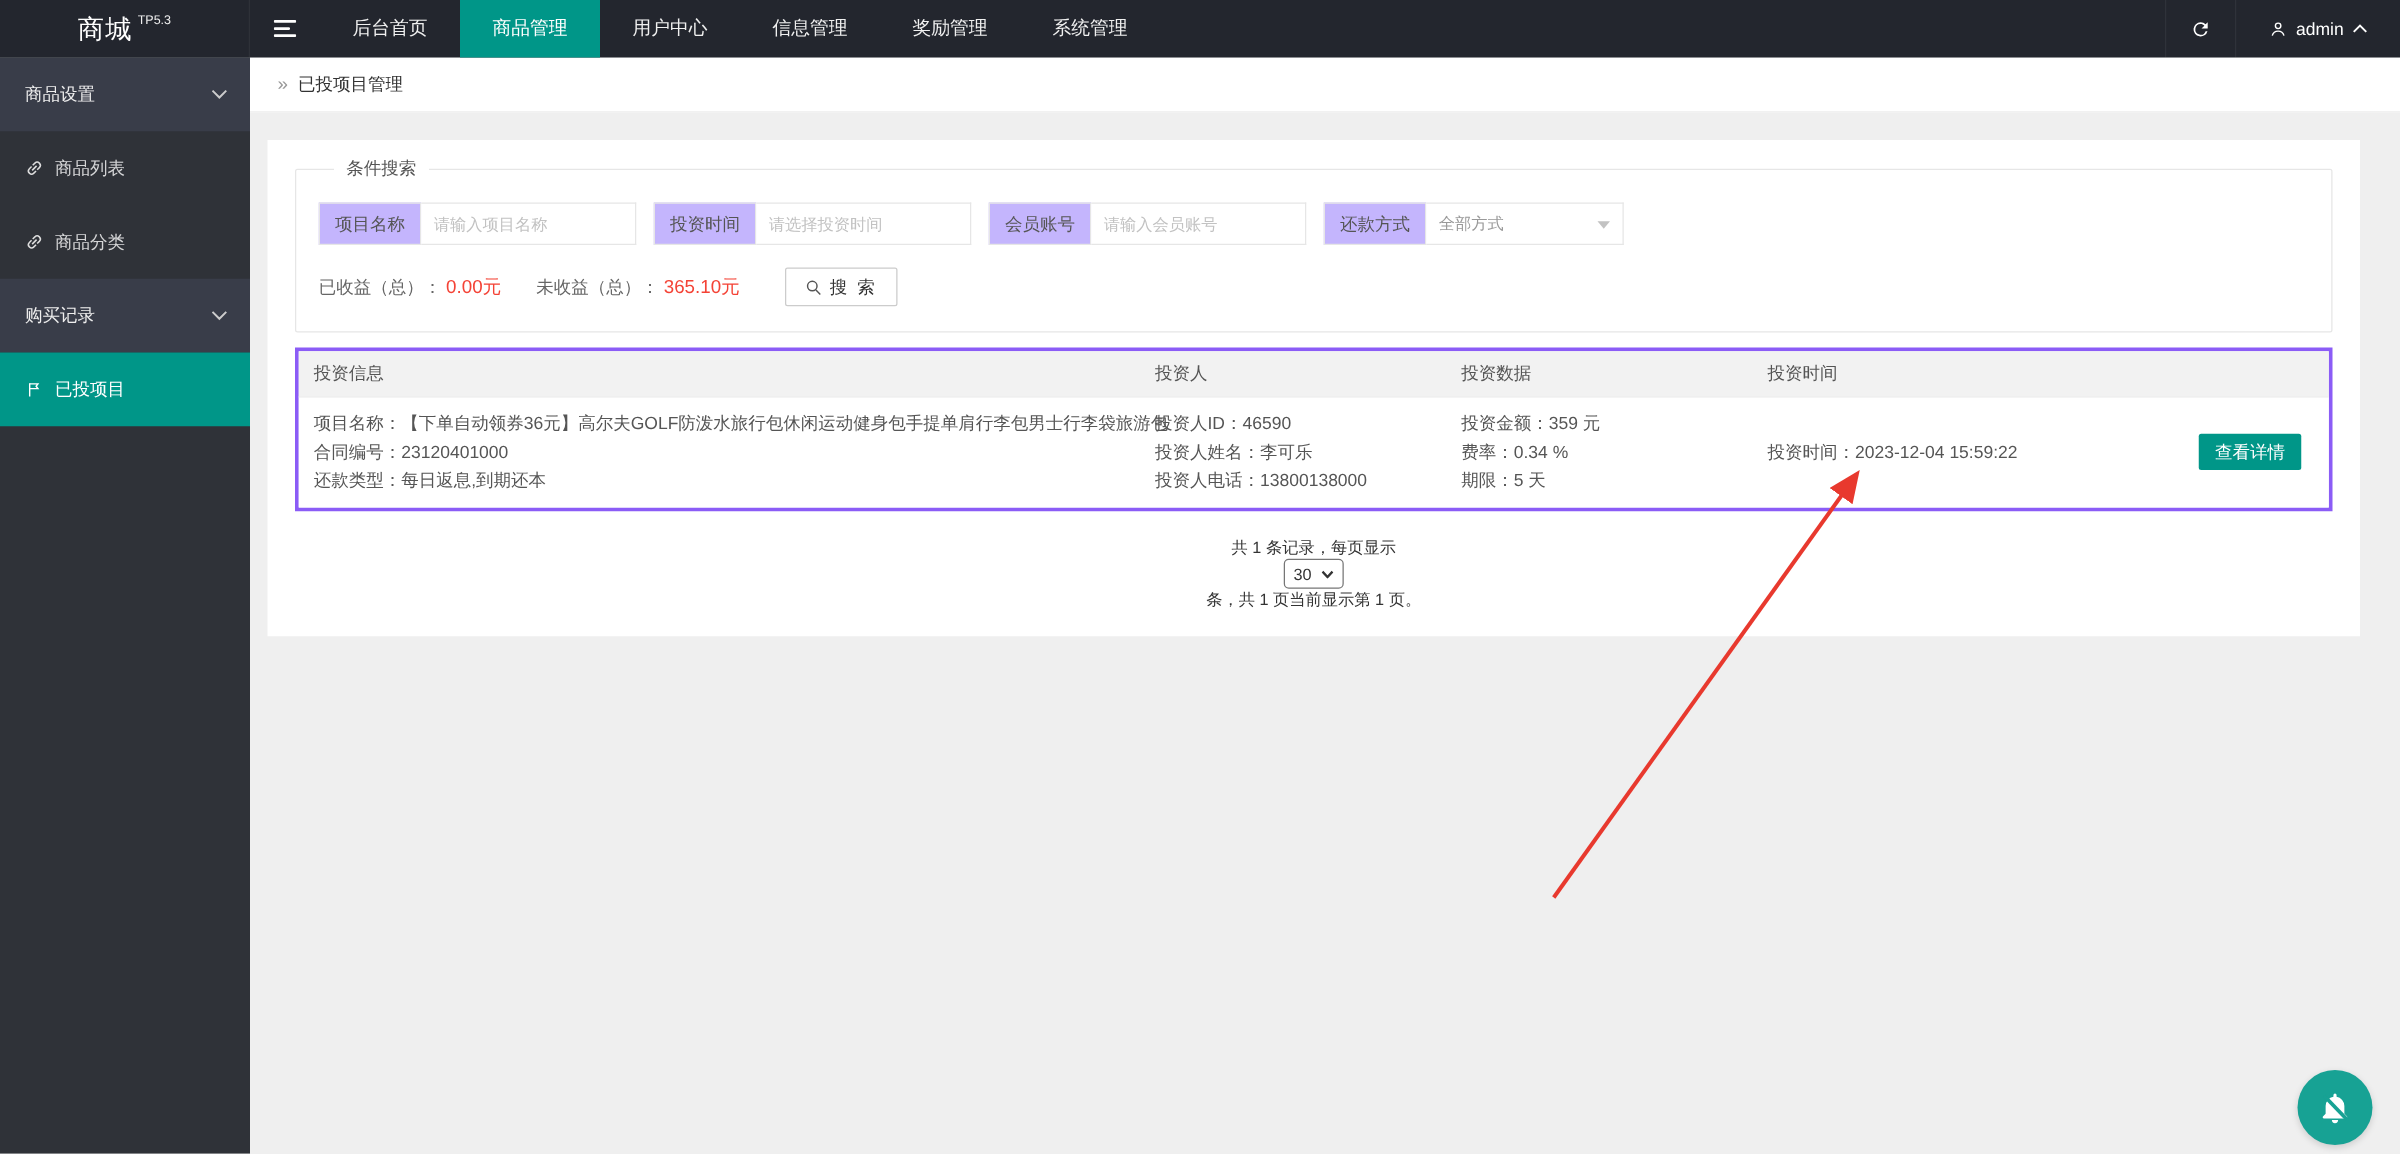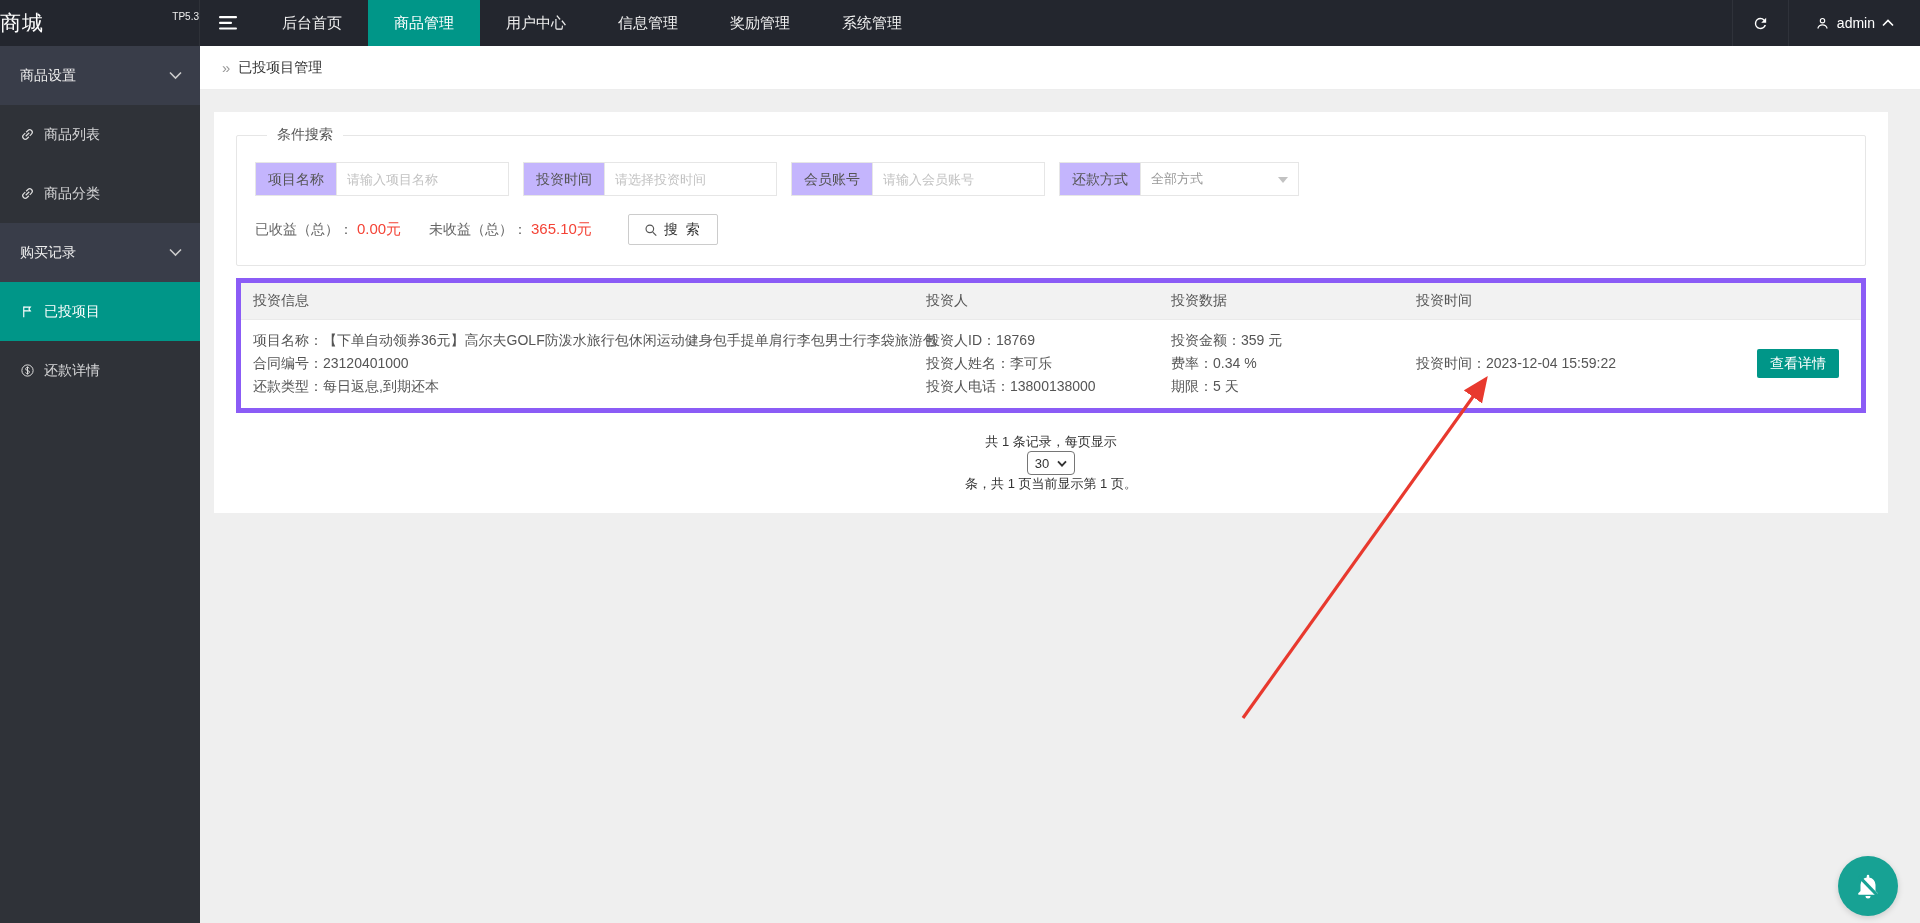--- a/index.html
+++ b/index.html
@@ -10,21 +10,21 @@
     font-family:"Liberation Sans","DejaVu Sans",sans-serif;
     color:#333;
   }
 
   
   .topbar {
     position:absolute; left:0; top:0; width:1920px; height:46px;
     background:#23262e; display:flex; align-items:stretch; z-index:20;
   }
   .logo {
-    width:200px; display:flex; align-items:center; justify-content:space-between;
+    width:200px; display:flex; align-items:center; justify-content:center;
     color:#fff; border-right:1px solid rgba(255,255,255,.05);
   }
   .logo-title { font-size:21px; letter-spacing:1px; }
   .logo-ver { font-size:10px; margin-left:4px; position:relative; top:-7px; color:#eee; }
   .hamburger {
     width:56px; display:flex; align-items:center; justify-content:center; cursor:pointer;
   }
   .hamburger svg { display:block; }
   .topmenu { display:flex; align-items:stretch; }
   .topmenu-item {
@@ -101,21 +101,21 @@
   .stats-row { display:flex; align-items:center; margin-top:18px; }
   .stat { font-size:14px; color:#666; margin-right:28px; }
   .stat .val { color:#f44336; font-size:15px; }
   .search-btn {
     display:flex; align-items:center; gap:6px; border:1px solid #ccc; border-radius:2px;
     background:#fff; height:31px; padding:0 15px; font-size:14px; color:#333;
     cursor:pointer; letter-spacing:2px; margin-left:8px; font-family:inherit;
   }
 
   
-  .dtable { border:5px solid #8b5cf6; }
+  .dtable { border:3px solid #8b5cf6; }
   .thead {
     display:grid; grid-template-columns:673px 245px 245px 1fr;
     background:#f2f2f2; height:36px; align-items:center;
     font-size:14px; color:#555;
   }
   .thead > div { padding:0 12px; }
   .trow {
     display:grid; grid-template-columns:673px 245px 245px 1fr;
     background:#fff; border-top:1px solid #eaeaea; padding:9px 0 10px 0;
     font-size:14px; color:#555;
@@ -222,29 +222,20 @@
       </svg>
   </div>
   <div class="side-item side-child active">
     <span class="icn">
       <svg width="15" height="15" viewBox="0 0 24 24" fill="none" stroke="#fff" stroke-width="1.8">
           <path d="M6 21V4"></path>
           <path d="M6 5h10.5l-2.3 3 2.3 3H6"></path>
         </svg>
     </span>
     <span>已投项目</span>
-  </div>
-  <div class="side-item side-child">
-    <span class="icn">
-      <svg width="15" height="15" viewBox="0 0 24 24" fill="none" stroke="#ddd" stroke-width="1.6">
-          <circle cx="12" cy="12" r="9"></circle>
-          <path d="M15 8.5c-.6-1-1.7-1.5-3-1.5-1.8 0-3 1-3 2.4 0 3.4 6 1.8 6 5 0 1.5-1.3 2.6-3 2.6-1.4 0-2.6-.6-3.2-1.7M12 5.5v13"></path>
-        </svg>
-    </span>
-    <span>还款详情</span>
   </div>
 </div>
 
 <div class="main">
   <div class="breadcrumb-bar">
     <span class="crumb-sep">»</span>
     <span>已投项目管理</span>
   </div>
 
   <div class="card">
@@ -300,21 +291,21 @@
         <div>投资数据</div>
         <div>投资时间</div>
       </div>
       <div class="trow">
         <div class="tcell">
           <p>项目名称：【下单自动领券36元】高尔夫GOLF防泼水旅行包休闲运动健身包手提单肩行李包男士行李袋旅游包</p>
           <p>合同编号：23120401000</p>
           <p>还款类型：每日返息,到期还本</p>
         </div>
         <div class="tcell">
-          <p>投资人ID：18769</p>
+          <p>投资人ID：46590</p>
           <p>投资人姓名：李可乐</p>
           <p>投资人电话：13800138000</p>
         </div>
         <div class="tcell">
           <p>投资金额：359 元</p>
           <p>费率：0.34 %</p>
           <p>期限：5 天</p>
         </div>
         <div class="tcell tcell-time">
           <span>投资时间：2023-12-04 15:59:22</span>

